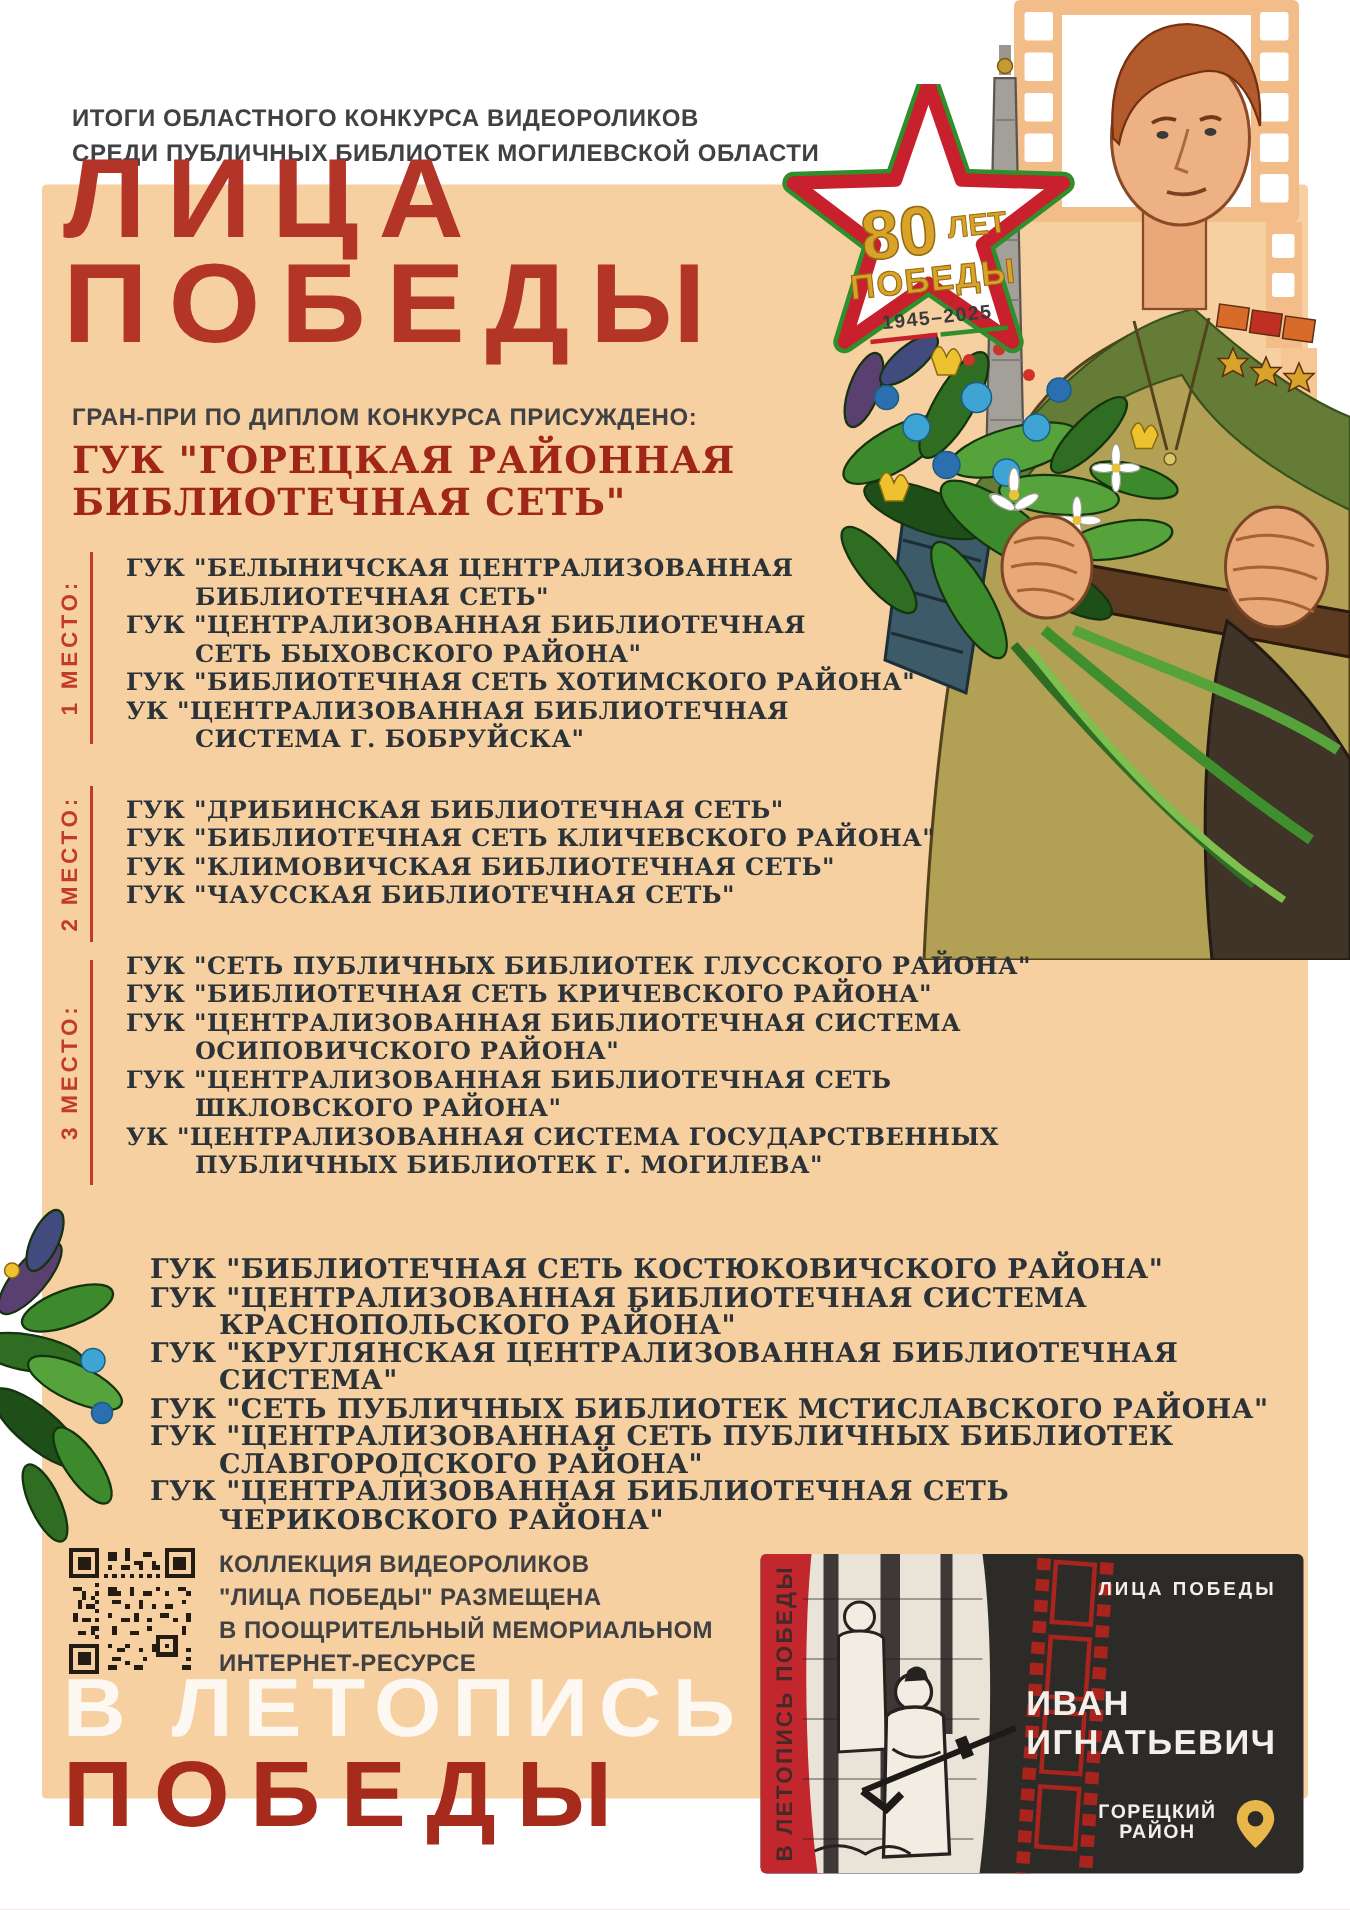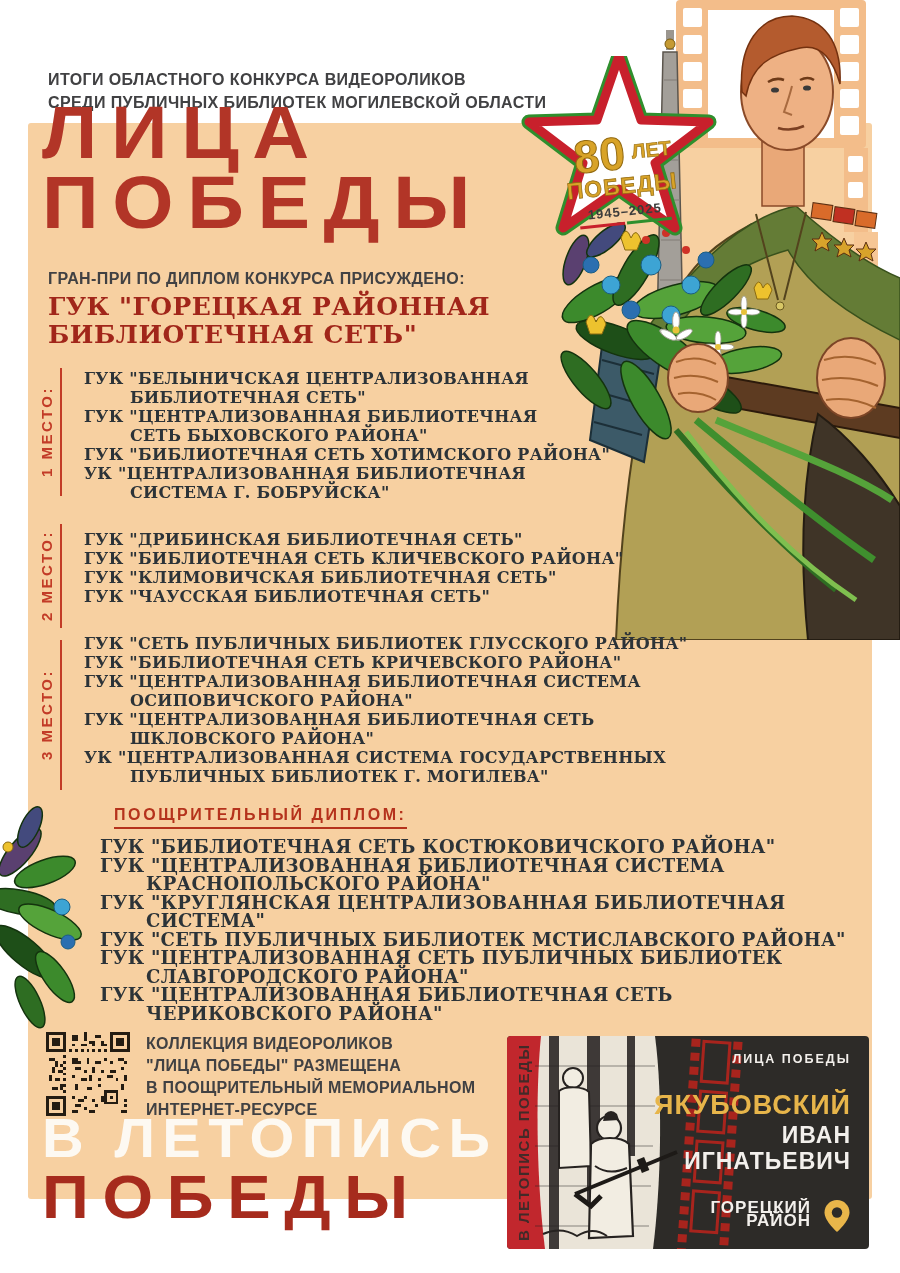--- a/index.html
+++ b/index.html
@@ -45,23 +45,23 @@
   .card{left:507px;top:1036px;width:362px;height:213px;background:#2d2b28;border-radius:4px;overflow:hidden;}
   .card-band{position:absolute;left:0;top:0;width:40px;height:213px;background:#c1272d;}
   .card-side-text{position:absolute;left:8px;top:0;height:213px;writing-mode:vertical-rl;
                   transform:rotate(180deg);font-weight:700;font-size:15px;letter-spacing:1.5px;
                   color:#2d2b28;opacity:.85;text-align:center;}
   .card-brand{position:absolute;right:18px;top:16px;color:#f3f0ec;font-weight:700;
               font-size:12.5px;letter-spacing:2px;}
   .card-surname{position:absolute;right:18px;top:54px;color:#e7b54a;font-weight:700;
                 font-size:27px;letter-spacing:1px;}
   .card-name{position:absolute;right:18px;top:86px;color:#f3f0ec;font-weight:700;
-             font-size:23px;line-height:26px;text-align:right;letter-spacing:1px;white-space:pre-line;}
+             font-size:23px;line-height:26px;text-align:left;letter-spacing:1px;white-space:pre-line;}
   .card-region{position:absolute;right:58px;bottom:22px;color:#f3f0ec;font-weight:700;
-               font-size:17px;line-height:13px;text-align:right;letter-spacing:1px;white-space:pre-line;}
+               font-size:13px;line-height:13px;text-align:center;letter-spacing:1px;white-space:pre-line;}
   .card-pin{position:absolute;right:18px;bottom:16px;width:28px;height:34px;}
 </style>
 </head>
 <body>
 
 <div class="page">
 
   <div class="abs peach"></div>
 
   <svg class="abs" style="left:556px;top:0;" width="344" height="640" viewBox="0 0 344 640">
@@ -259,21 +259,20 @@
   <div class="entry">ГУК "СЕТЬ ПУБЛИЧНЫХ БИБЛИОТЕК ГЛУССКОГО РАЙОНА"</div>
       <div class="entry">ГУК "БИБЛИОТЕЧНАЯ СЕТЬ КРИЧЕВСКОГО РАЙОНА"</div>
       <div class="entry">ГУК "ЦЕНТРАЛИЗОВАННАЯ БИБЛИОТЕЧНАЯ СИСТЕМА
 ОСИПОВИЧСКОГО РАЙОНА"</div>
       <div class="entry">ГУК "ЦЕНТРАЛИЗОВАННАЯ БИБЛИОТЕЧНАЯ СЕТЬ
 ШКЛОВСКОГО РАЙОНА"</div>
       <div class="entry">УК "ЦЕНТРАЛИЗОВАННАЯ СИСТЕМА ГОСУДАРСТВЕННЫХ
 ПУБЛИЧНЫХ БИБЛИОТЕК Г. МОГИЛЕВА"</div>
     </div>
 
-  <div class="abs dip-label">ПООЩРИТЕЛЬНЫЙ ДИПЛОМ:</div>
   <div class="abs entries dip-entries">
 
   <div class="entry">ГУК "БИБЛИОТЕЧНАЯ СЕТЬ КОСТЮКОВИЧСКОГО РАЙОНА"</div>
       <div class="entry">ГУК "ЦЕНТРАЛИЗОВАННАЯ БИБЛИОТЕЧНАЯ СИСТЕМА
 КРАСНОПОЛЬСКОГО РАЙОНА"</div>
       <div class="entry">ГУК "КРУГЛЯНСКАЯ ЦЕНТРАЛИЗОВАННАЯ БИБЛИОТЕЧНАЯ
 СИСТЕМА"</div>
       <div class="entry">ГУК "СЕТЬ ПУБЛИЧНЫХ БИБЛИОТЕК МСТИСЛАВСКОГО РАЙОНА"</div>
       <div class="entry">ГУК "ЦЕНТРАЛИЗОВАННАЯ СЕТЬ ПУБЛИЧНЫХ БИБЛИОТЕК
 СЛАВГОРОДСКОГО РАЙОНА"</div>
@@ -370,21 +369,20 @@
       <g transform="rotate(4 35 106)" stroke="#a8241d" fill="none">
         <line x1="14" y1="-10" x2="14" y2="223" stroke-width="9" stroke-dasharray="8 6"></line>
         <line x1="56" y1="-10" x2="56" y2="223" stroke-width="9" stroke-dasharray="8 6"></line>
         <rect x="22" y="6" width="26" height="40" stroke-width="3"></rect>
         <rect x="22" y="56" width="26" height="40" stroke-width="3"></rect>
         <rect x="22" y="106" width="26" height="40" stroke-width="3"></rect>
         <rect x="22" y="156" width="26" height="40" stroke-width="3"></rect>
       </g>
     </svg>
     <div class="card-brand">ЛИЦА ПОБЕДЫ</div>
-    <div class="card-surname">ЯКУБОВСКИЙ</div>
     <div class="card-name">ИВАН
 ИГНАТЬЕВИЧ</div>
     <div class="card-region">ГОРЕЦКИЙ
 РАЙОН</div>
     <svg class="card-pin" viewBox="0 0 28 34">
       <path d="M14,1 C7,1 1.5,6.5 1.5,13.5 C1.5,22 14,33 14,33 C14,33 26.5,22 26.5,13.5 C26.5,6.5 21,1 14,1 Z" fill="#e9b64a"></path>
       <circle cx="14" cy="13.5" r="5.2" fill="#2d2b28"></circle>
     </svg>
   </div>
 

